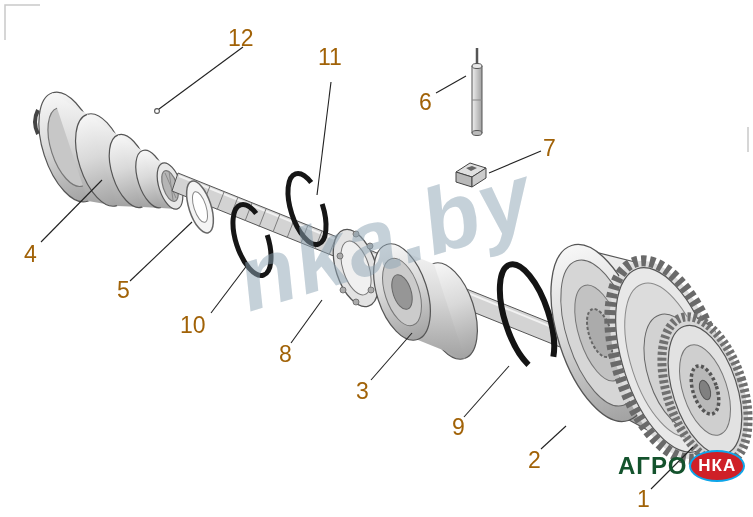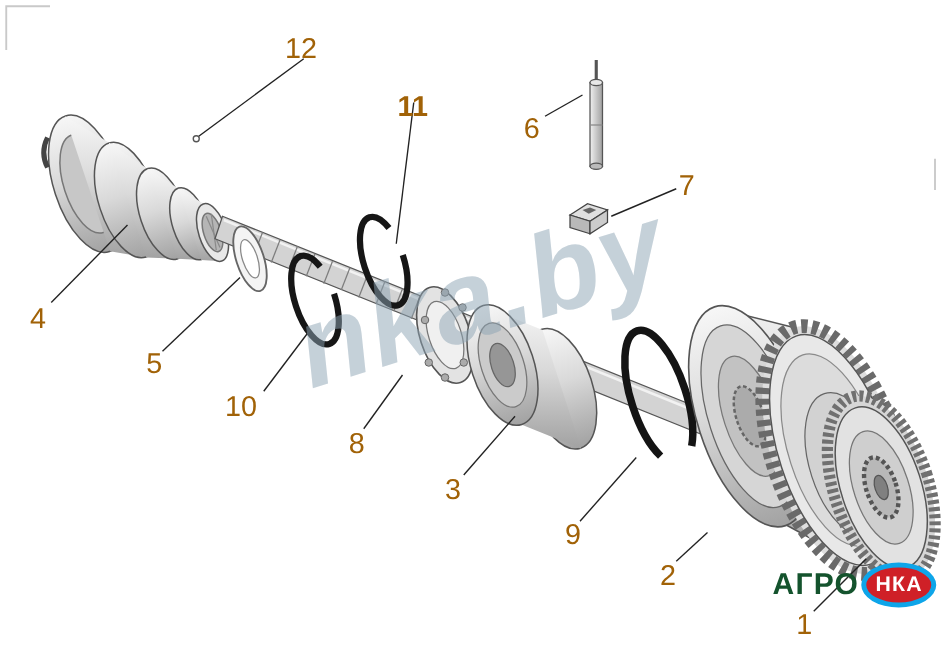--- a/index.html
+++ b/index.html
@@ -40,21 +40,21 @@
   .logo-agro{
     color:#14532d;
     font-weight:bold;
     font-size:24px;
     letter-spacing:1px;
   }
   .logo-nka{
     display:inline-flex;align-items:center;justify-content:center;
     width:52px;height:28px;
     background:#cf2027;
-    border:4px solid #0ea5e9;
+    border:2px solid #0ea5e9;
     border-radius:50%;
     color:#fff;
     font-weight:bold;
     font-size:17px;
     letter-spacing:1px;
   }
 </style>
 </head>
 <body>
 
@@ -200,21 +200,21 @@
       <line x1="371" y1="380" x2="412" y2="333"></line>
       <line x1="464" y1="417" x2="509" y2="366"></line>
       <line x1="541" y1="449" x2="566" y2="426"></line>
       <line x1="651" y1="489" x2="693" y2="447"></line>
     </g>
   </svg>
 
   <div class="watermark">nka.by</div>
 
   <div class="callout" style="left:228px;top:25px;">12</div>
-  <div class="callout" style="left:318px;top:72px;font-weight:bold;">11</div>
+  <div class="callout" style="left:318px;top:44px;">11</div>
   <div class="callout" style="left:419px;top:89px;">6</div>
   <div class="callout" style="left:543px;top:135px;">7</div>
   <div class="callout" style="left:24px;top:241px;">4</div>
   <div class="callout" style="left:117px;top:277px;">5</div>
   <div class="callout" style="left:180px;top:312px;">10</div>
   <div class="callout" style="left:279px;top:341px;">8</div>
   <div class="callout" style="left:356px;top:378px;">3</div>
   <div class="callout" style="left:452px;top:414px;">9</div>
   <div class="callout" style="left:528px;top:447px;">2</div>
   <div class="callout" style="left:637px;top:486px;">1</div>

